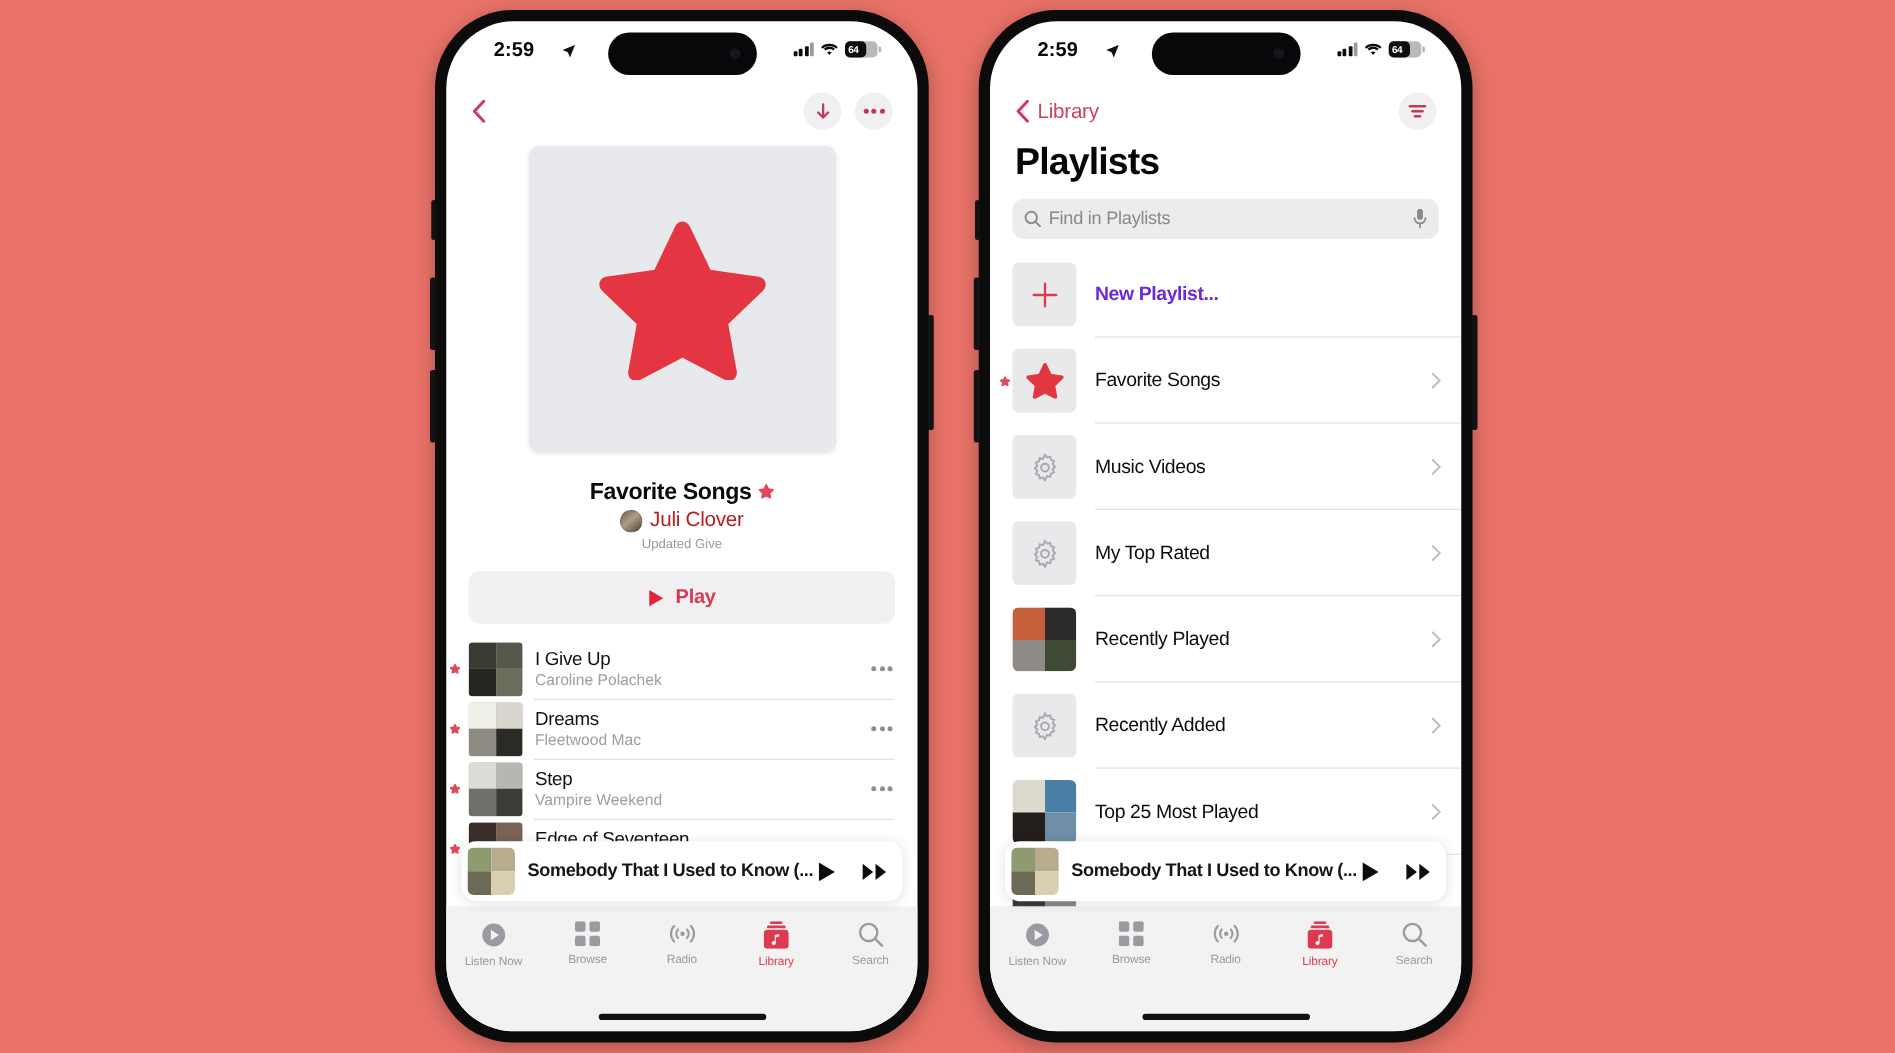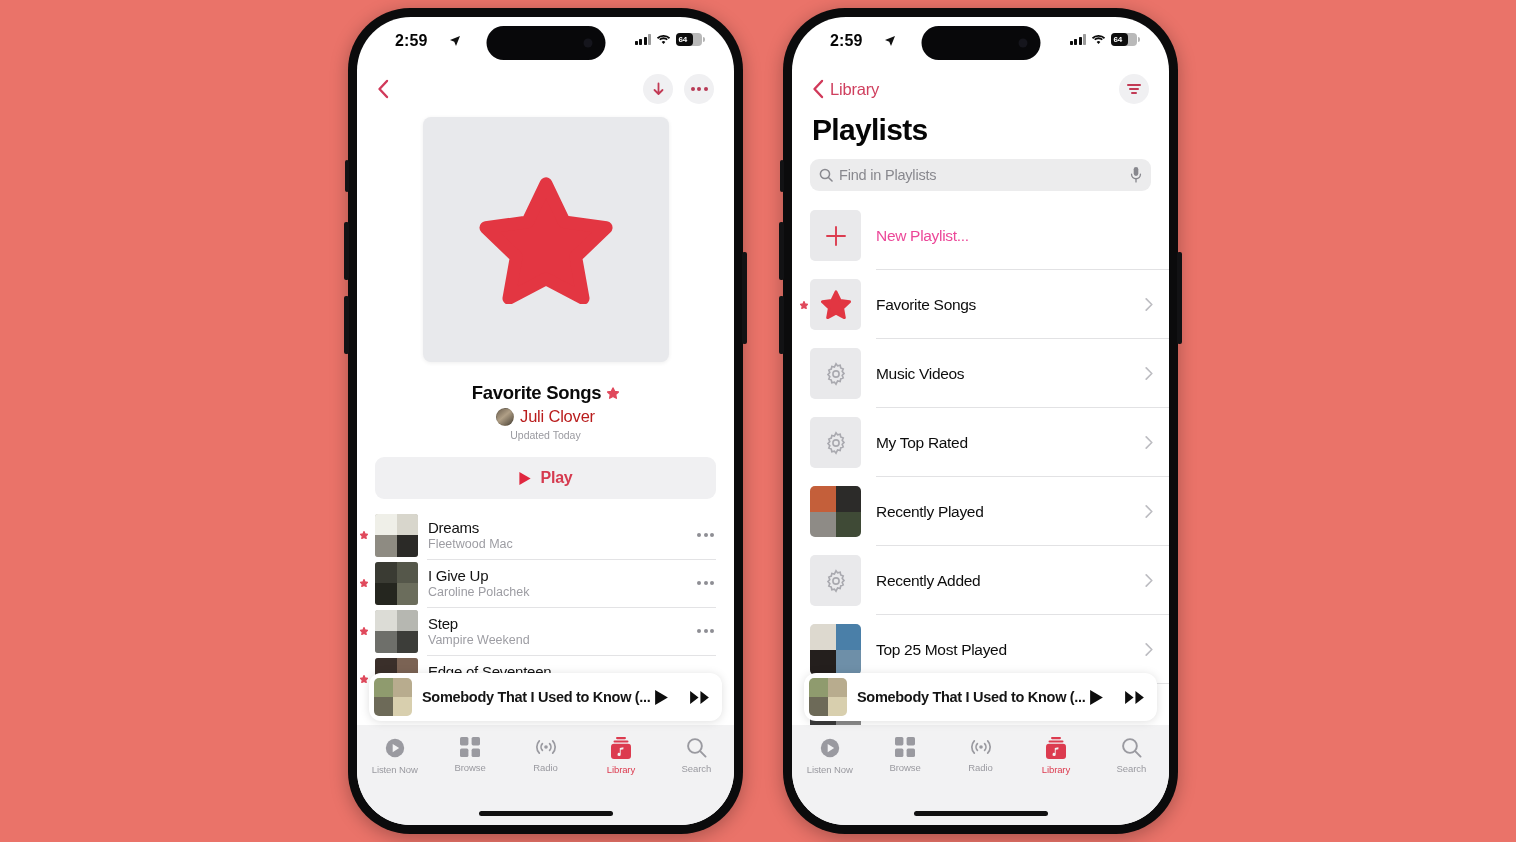--- a/index.html
+++ b/index.html
@@ -260,21 +260,21 @@
     display: flex; align-items: center; justify-content: center;
     flex: 0 0 auto; overflow: hidden;
   }
   .ic-plus { width: 22px; height: 22px; color: #dc3c4f; }
   .ic-star-row { width: 30px; height: 29px; color: #e23642; }
   .ic-gear { width: 24px; height: 24px; color: #a9a9af; }
   .pl-label {
     margin-left: 15px; font-size: 15.5px; color: #0d0d0d;
     letter-spacing: -.3px;
   }
-  .pl-label.accent { color: #ec4899; }
+  .pl-label.accent { color: #6d28d9; font-weight: bold; }
   .chev-right {
     margin-left: auto; margin-right: 16px;
     width: 8px; height: 13px; color: #bdbdc2;
   }
 
   .collage { display: grid; grid-template-columns: 1fr 1fr; grid-template-rows: 1fr 1fr; width: 100%; height: 100%; }
   .collage div { width: 100%; height: 100%; }
 
   
   .miniplayer {
@@ -395,72 +395,72 @@
         <span>Favorite Songs</span>
         <svg class="star-inline" viewBox="0 0 52 50" fill="currentColor" stroke="currentColor" stroke-width="6" stroke-linejoin="round">
             <path d="M26 3l7.1 14.9 16.4 2.3-11.9 11.4 2.9 16.2L26 40.2 11.5 47.8l2.9-16.2L2.5 20.2l16.4-2.3z"></path>
           </svg>
       </div>
 
       <div class="pl-author">
         <span class="avatar"></span>
         <span class="author-name">Juli Clover</span>
       </div>
-      <div class="pl-updated">Updated Today</div>
+      <div class="pl-updated">Updated Give</div>
 
       <div class="btn-row">
         <div class="pill-btn">
           <svg class="ic-play" viewBox="0 0 14 16" fill="currentColor">
               <path d="M1 1l12 7-12 7z"></path>
             </svg>
           <span>Play</span>
         </div>
       </div>
 
       <div class="songs">
+        <div class="song-row">
+          <svg class="song-star" viewBox="0 0 52 50" fill="currentColor" stroke="currentColor" stroke-width="8" stroke-linejoin="round">
+              <path d="M26 3l7.1 14.9 16.4 2.3-11.9 11.4 2.9 16.2L26 40.2 11.5 47.8l2.9-16.2L2.5 20.2l16.4-2.3z"></path>
+            </svg>
+          <div class="thumb">
+            <div class="collage">
+                <div style="background:#3a3b33"></div>
+                <div style="background:#55574a"></div>
+                <div style="background:#25261f"></div>
+                <div style="background:#6b6d5c"></div>
+              </div>
+          </div>
+          <div class="song-meta">
+            <div class="song-title">I Give Up</div>
+            <div class="song-artist">Caroline Polachek</div>
+          </div>
+          <div class="song-more">
+              <span class="dots">
+                <i></i>
+                <i></i>
+                <i></i>
+              </span>
+            </div>
+        </div>
+
         <div class="song-row">
           <svg class="song-star" viewBox="0 0 52 50" fill="currentColor" stroke="currentColor" stroke-width="8" stroke-linejoin="round">
               <path d="M26 3l7.1 14.9 16.4 2.3-11.9 11.4 2.9 16.2L26 40.2 11.5 47.8l2.9-16.2L2.5 20.2l16.4-2.3z"></path>
             </svg>
           <div class="thumb">
             <div class="collage">
                 <div style="background:#efefe8"></div>
                 <div style="background:#d8d6cc"></div>
                 <div style="background:#8e8b82"></div>
                 <div style="background:#2b2a27"></div>
               </div>
           </div>
           <div class="song-meta">
             <div class="song-title">Dreams</div>
             <div class="song-artist">Fleetwood Mac</div>
-          </div>
-          <div class="song-more">
-              <span class="dots">
-                <i></i>
-                <i></i>
-                <i></i>
-              </span>
-            </div>
-        </div>
-
-        <div class="song-row">
-          <svg class="song-star" viewBox="0 0 52 50" fill="currentColor" stroke="currentColor" stroke-width="8" stroke-linejoin="round">
-              <path d="M26 3l7.1 14.9 16.4 2.3-11.9 11.4 2.9 16.2L26 40.2 11.5 47.8l2.9-16.2L2.5 20.2l16.4-2.3z"></path>
-            </svg>
-          <div class="thumb">
-            <div class="collage">
-                <div style="background:#3a3b33"></div>
-                <div style="background:#55574a"></div>
-                <div style="background:#25261f"></div>
-                <div style="background:#6b6d5c"></div>
-              </div>
-          </div>
-          <div class="song-meta">
-            <div class="song-title">I Give Up</div>
-            <div class="song-artist">Caroline Polachek</div>
           </div>
           <div class="song-more">
               <span class="dots">
                 <i></i>
                 <i></i>
                 <i></i>
               </span>
             </div>
         </div>
 

